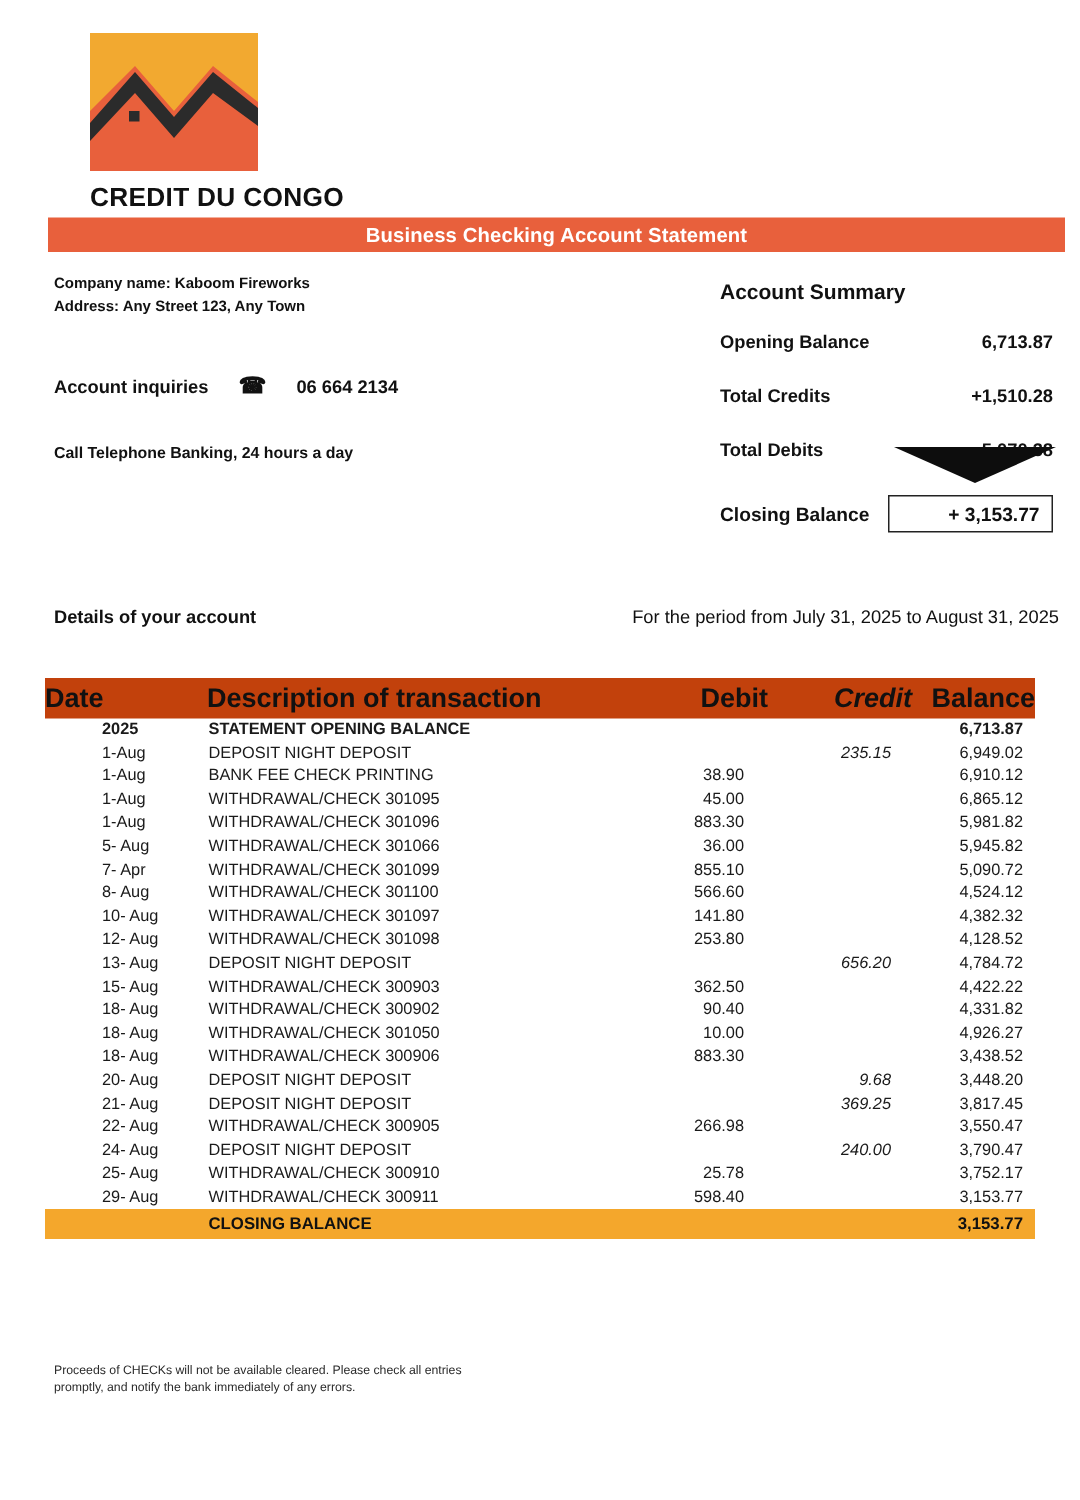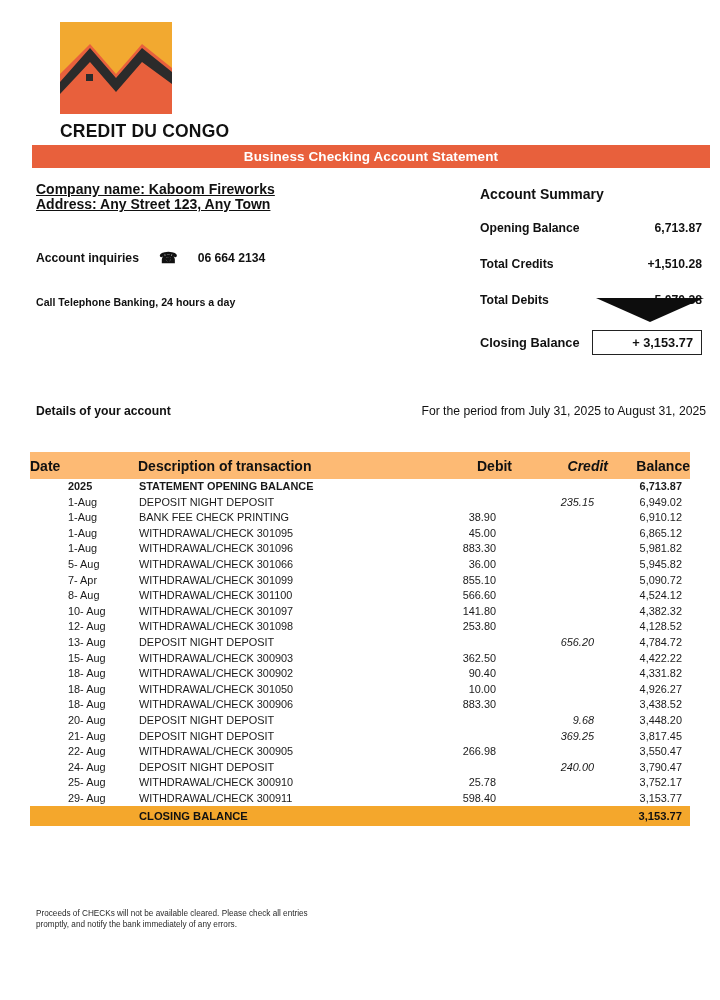--- a/index.html
+++ b/index.html
@@ -52,24 +52,23 @@
     align-items: center;
     justify-content: center;
     letter-spacing: 0.1px;
   }
 
   
   #customer-block {
     position: absolute;
     left: 36px;
     top: 182px;
-    font-size: 14px;
+    font-size: 10px;
     font-weight: bold;
     line-height: 15px;
-    text-decoration: underline;
   }
   #inquiries-line {
     position: absolute;
     left: 36px;
     top: 250px;
     font-size: 12.2px;
     font-weight: bold;
     display: flex;
     align-items: center;
     gap: 20px;
@@ -161,23 +160,23 @@
   
   #txn-table {
     position: absolute;
     left: 30px;
     top: 452px;
     width: 660px;
     border-collapse: collapse;
     table-layout: fixed;
   }
   #txn-table thead th {
-    background: #fdba74;
+    background: #c2410c;
     color: #111;
-    font-size: 14px;
+    font-size: 18px;
     font-weight: bold;
     height: 27px;
     padding: 0 0 0 0;
     vertical-align: middle;
   }
   th.c-date, td.c-date { width: 108px; text-align: left; padding-left: 8px; }
   th.c-desc, td.c-desc { width: 262px; text-align: left; }
   th.c-debit, td.c-debit { width: 112px; text-align: right; padding-right: 16px; }
   th.c-credit, td.c-credit { width: 96px; text-align: right; padding-right: 14px; font-style: italic; }
   th.c-balance, td.c-balance { width: 82px; text-align: right; padding-right: 8px; }

